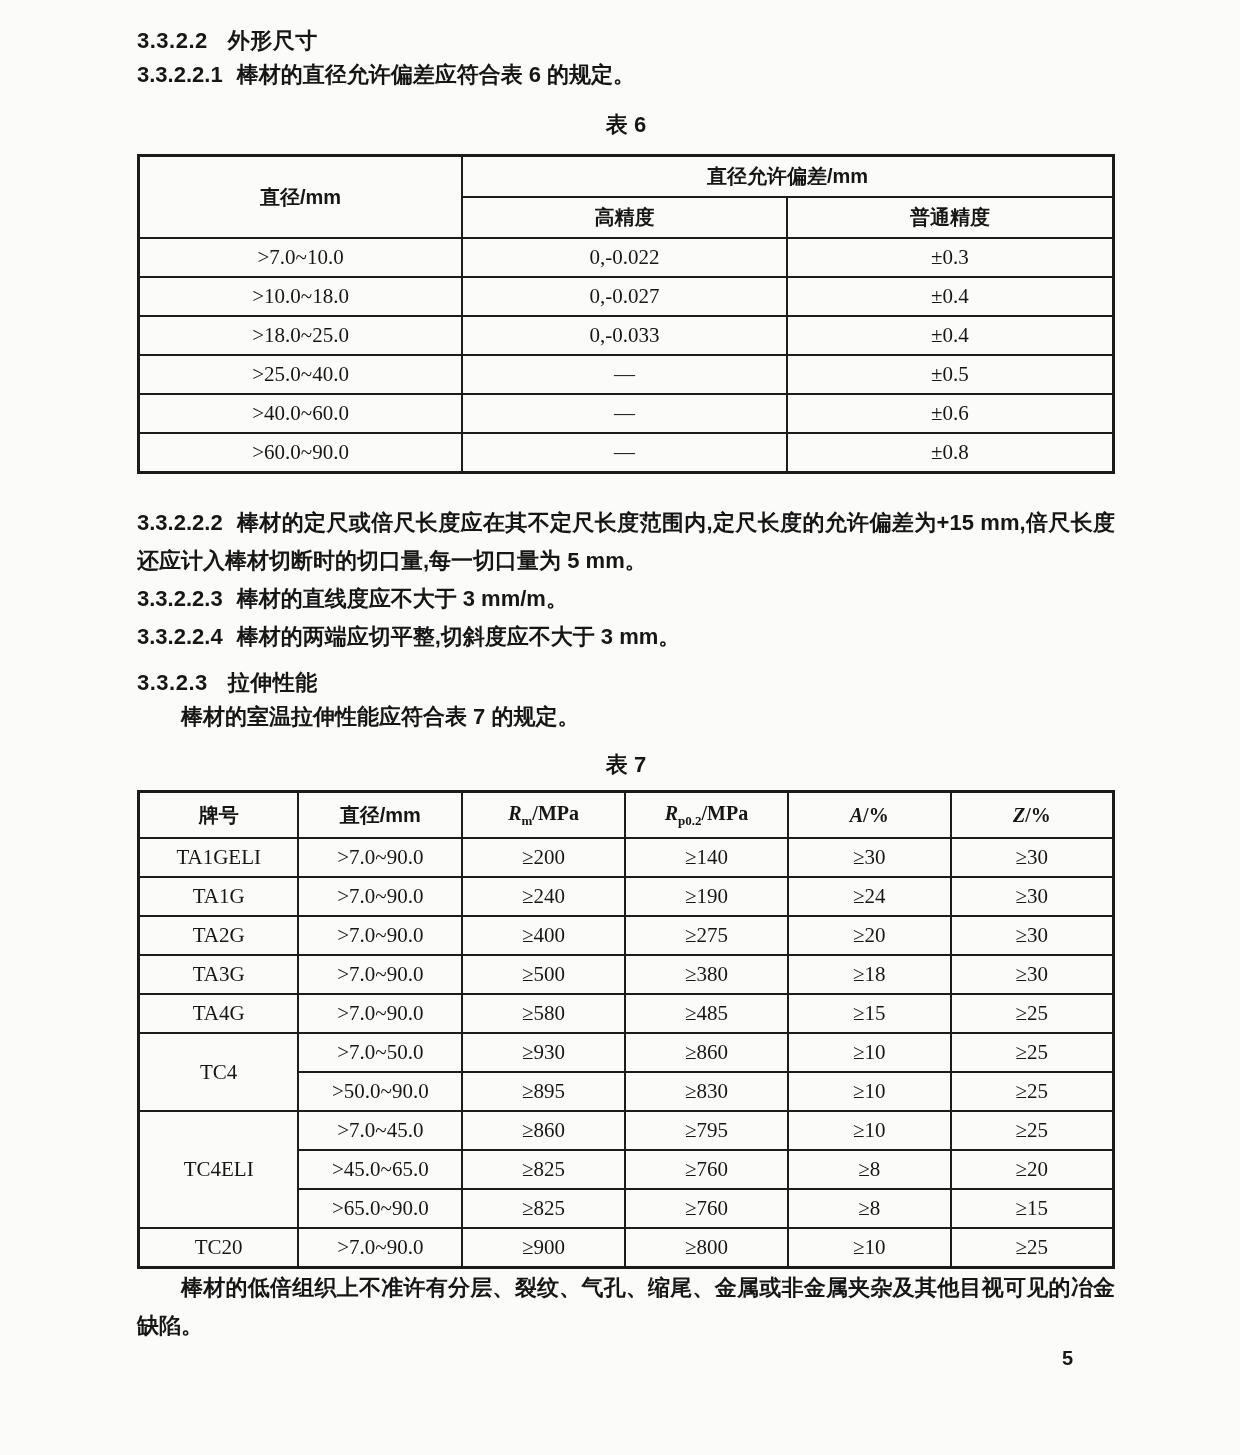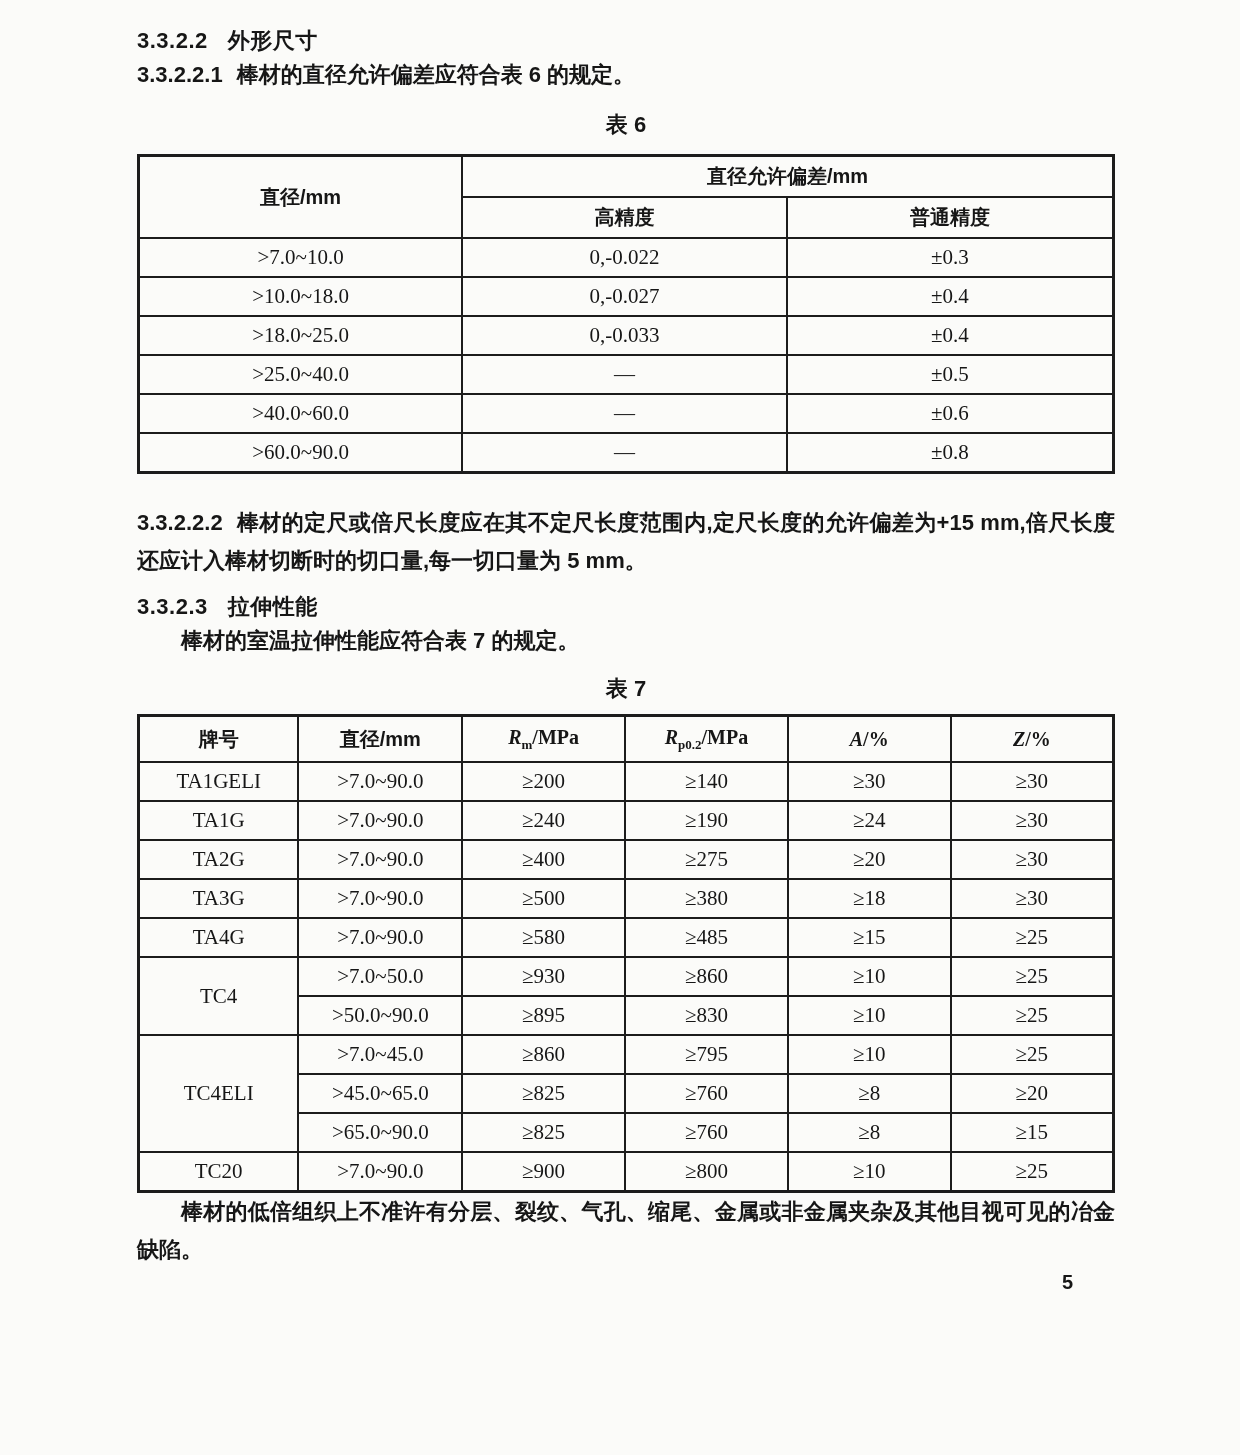--- a/index.html
+++ b/index.html
@@ -115,20 +115,26 @@
         <td>—</td>
         <td>±0.8</td>
       </tr>
     </tbody>
   </table>
 
   <div class="mt-p2">
     <p class="body-block">
       <span class="num">3.3.2.2.2</span><span>棒材的定尺或倍尺长度应在其不定尺长度范围内,定尺长度的允许偏差为+15 mm,倍尺长度还应计入棒材切断时的切口量,每一切口量为 5 mm。</span>
     </p>
+    <p class="body-block">
+      <span class="num">3.3.2.2.3</span><span>棒材的直线度应不大于 3 mm/m。</span>
+    </p>
+    <p class="body-block">
+      <span class="num">3.3.2.2.4</span><span>棒材的两端应切平整,切斜度应不大于 3 mm。</span>
+    </p>
   </div>
 
   <div class="heading mt-h2">
     <span class="num">3.3.2.3</span><span>拉伸性能</span>
   </div>
 
   <p class="body-block mt-p5">棒材的室温拉伸性能应符合表 7 的规定。</p>
 
   <div class="caption mt-cap7">表 7</div>
 

